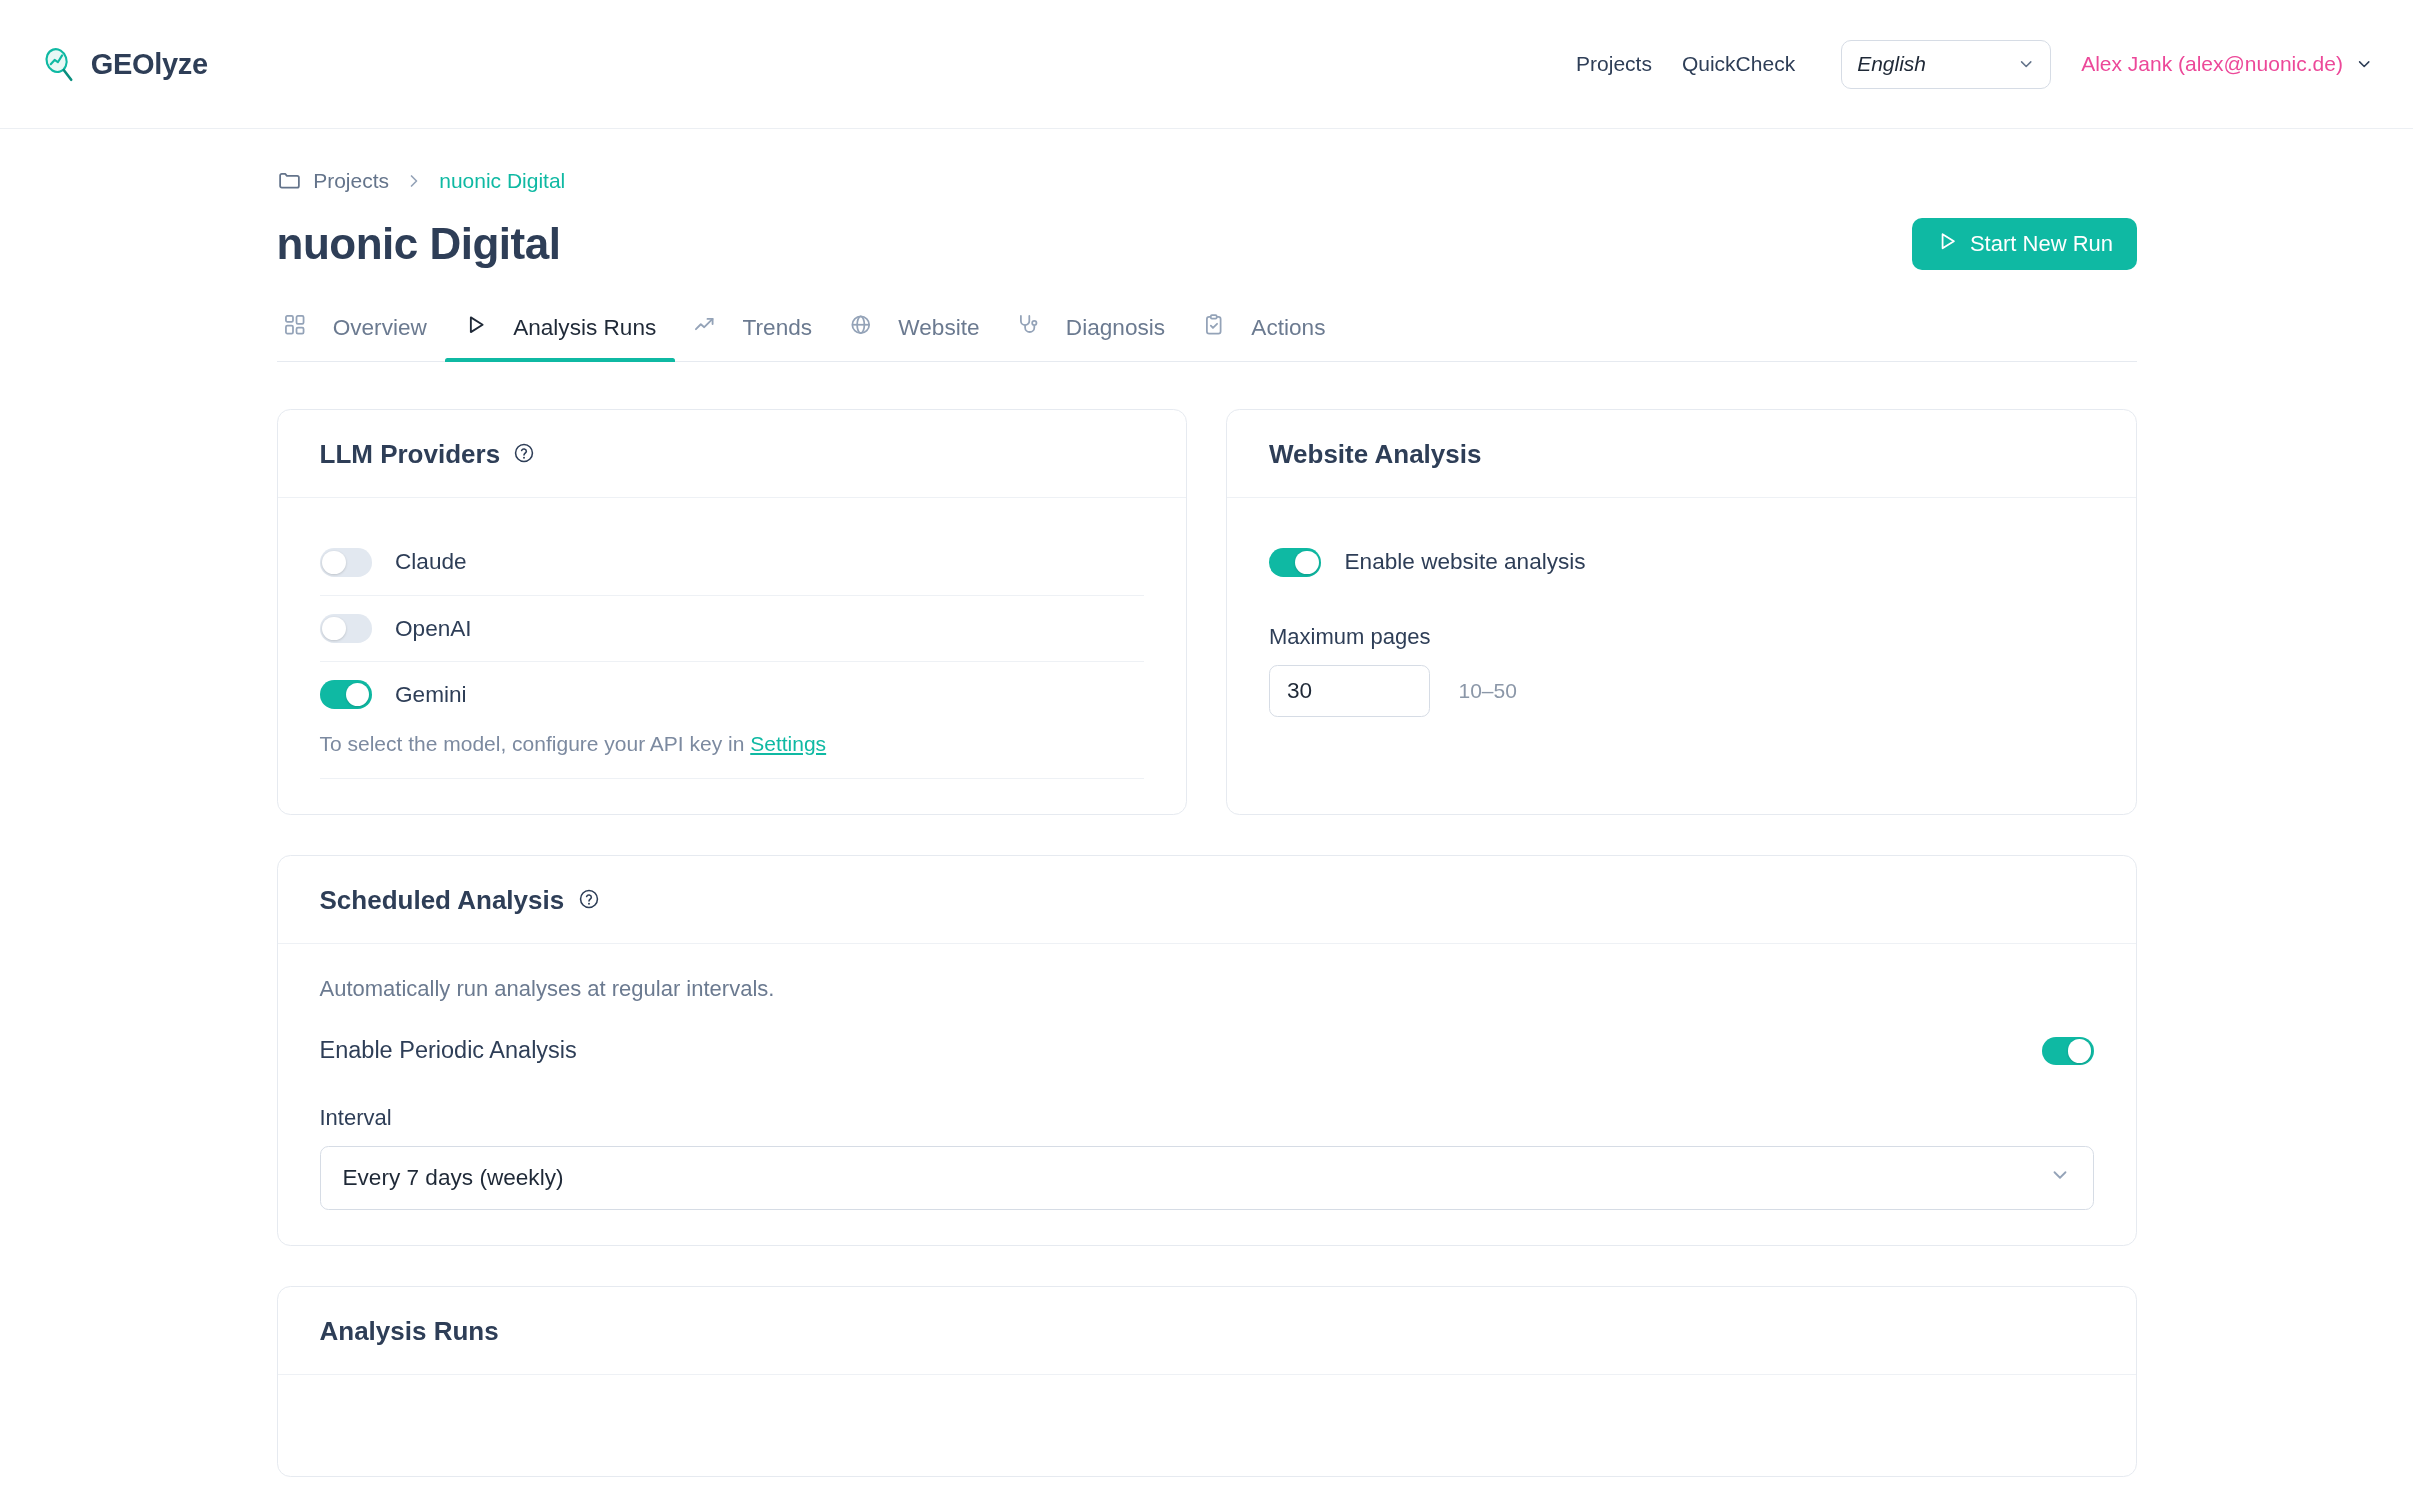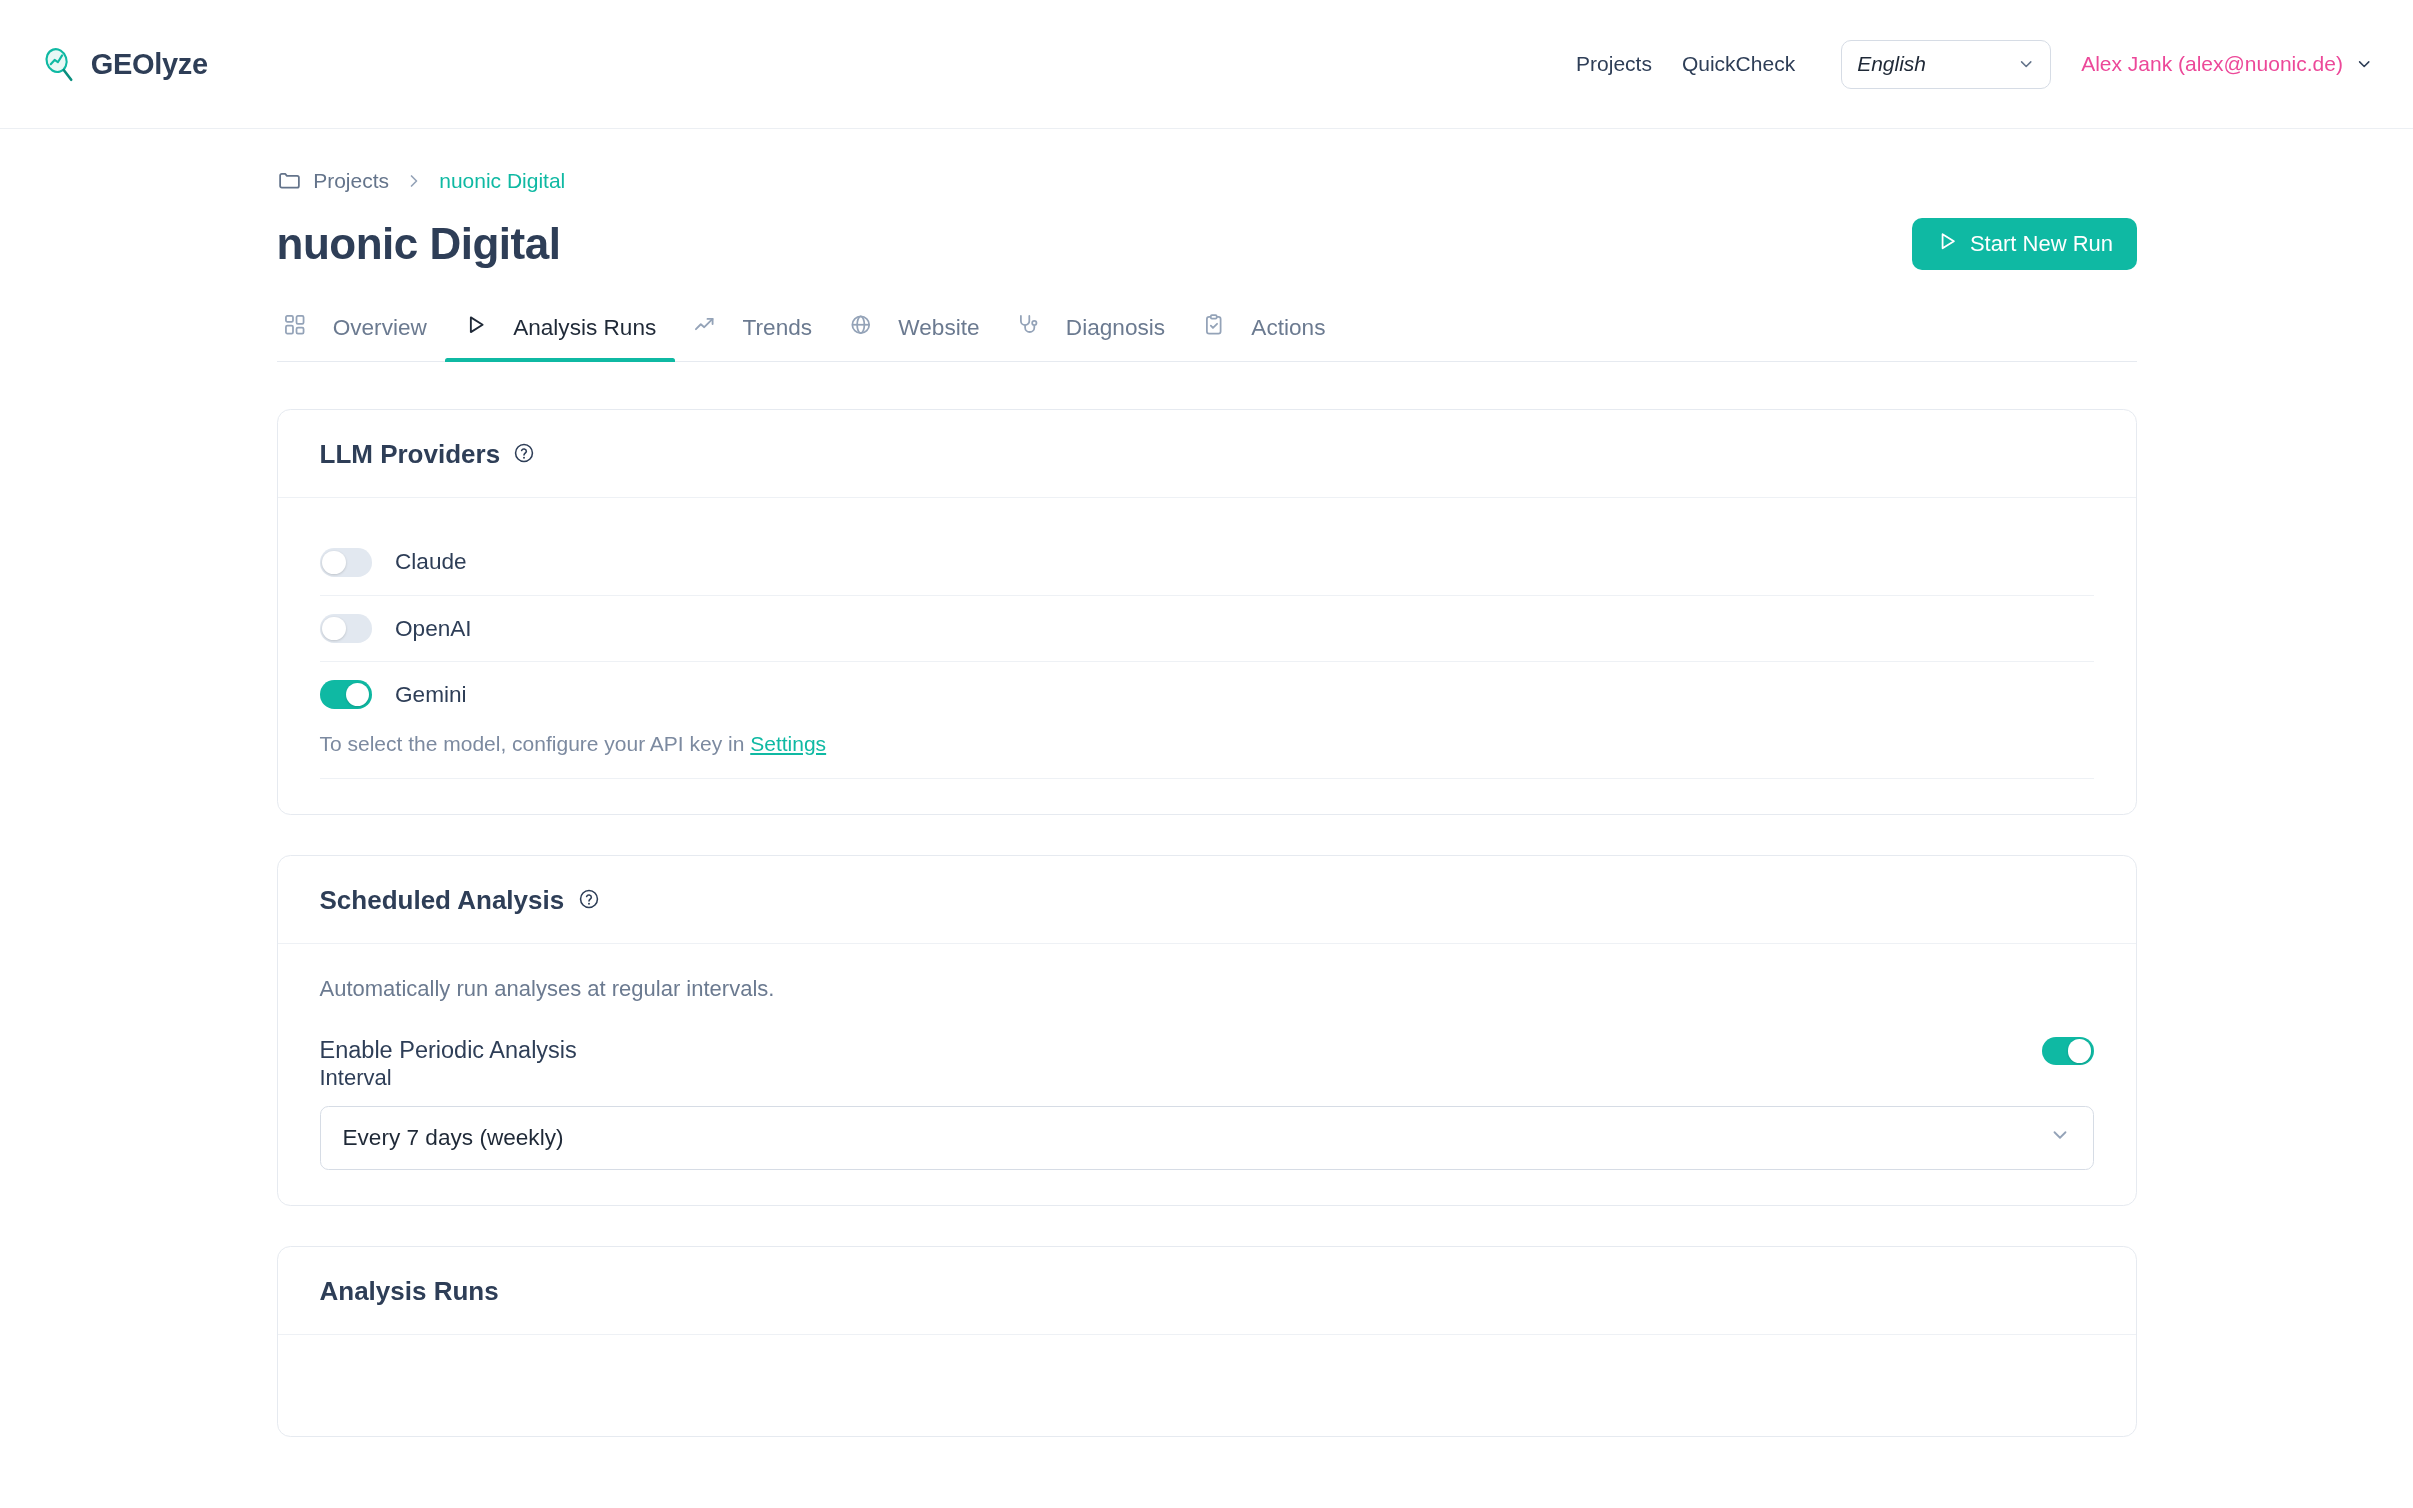--- a/index.html
+++ b/index.html
@@ -250,20 +250,21 @@
     background: #fff;
   }
   .range-hint { font-size: 21px; color: #8b97a8; }
 
   
   .full-card { margin-bottom: 40px; }
   .sched-desc { font-size: 22px; color: #6b7a90; margin-bottom: 35px; }
   .sched-toggle-row {
     display: flex;
     align-items: center;
+    margin-bottom: 40px;
   }
   .sched-toggle-row .toggle-label { font-size: 23.5px; }
   .sched-toggle-row .switch { margin-left: auto; }
 
   .select-box {
     width: 100%;
     height: 64px;
     border: 0.8px solid #d6dce5;
     border-radius: 8.4px;
     background: #fff;
@@ -454,20 +455,41 @@
         </div>
 
         <div class="hint-text">
           <span>To select the model, configure your API key in </span><a>Settings</a>
         </div>
         <div class="divider"></div>
 
       </div>
     </div>
 
+    <div class="card">
+      <div class="card-head">
+        <span class="card-title">Website Analysis</span>
+      </div>
+      <div class="card-body">
+
+        <div class="toggle-row">
+          <span class="switch on">
+                <span class="knob"></span>
+              </span>
+          <span class="toggle-label">Enable website analysis</span>
+        </div>
+
+        <div class="field-label">Maximum pages</div>
+
+        <div class="input-row">
+          <input class="num-input" type="text" value="30" style="">
+          <span class="range-hint">10–50</span>
+        </div>
+      </div>
+    </div>
   </div>
 
   <div class="card full-card">
     <div class="card-head">
       <span class="card-title">Scheduled Analysis</span>
       <span>
         <svg width="22" height="22" viewBox="0 0 24 24" fill="none">
           <circle cx="12" cy="12" r="9.2" stroke="#2e3e57" stroke-width="1.7"></circle>
           <path d="M9.4 9.3a2.7 2.7 0 015.2.9c0 1.8-2.6 2.2-2.6 4" stroke="#2e3e57" stroke-width="1.7" stroke-linecap="round"></path>
           <circle cx="12" cy="17.2" r="1.05" fill="#2e3e57"></circle>

